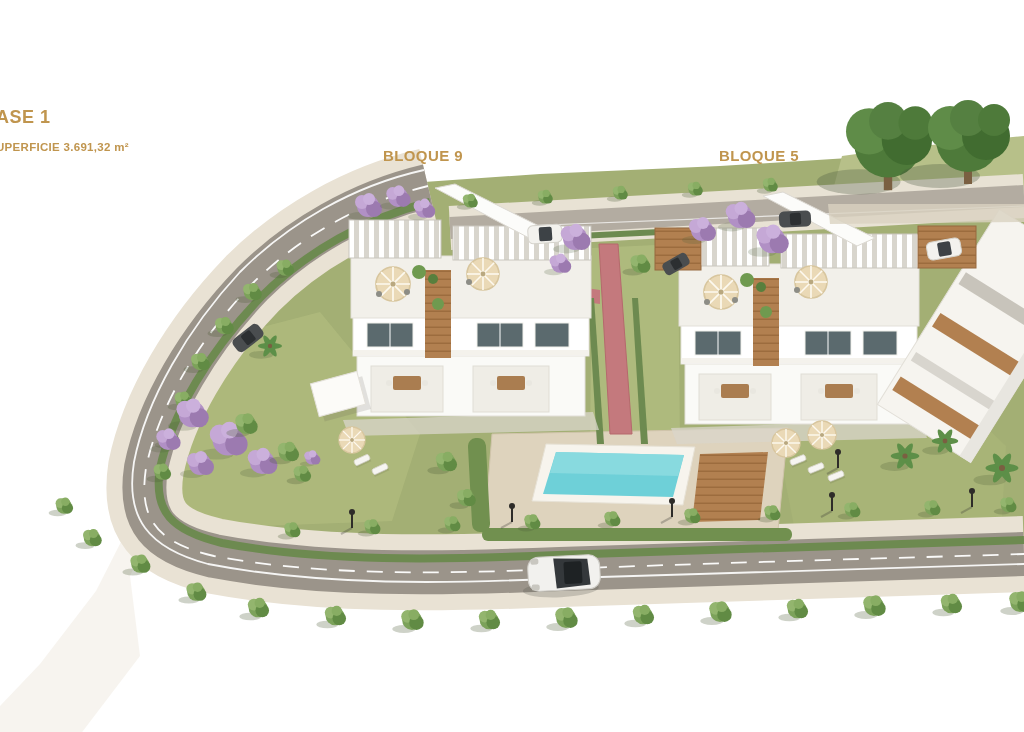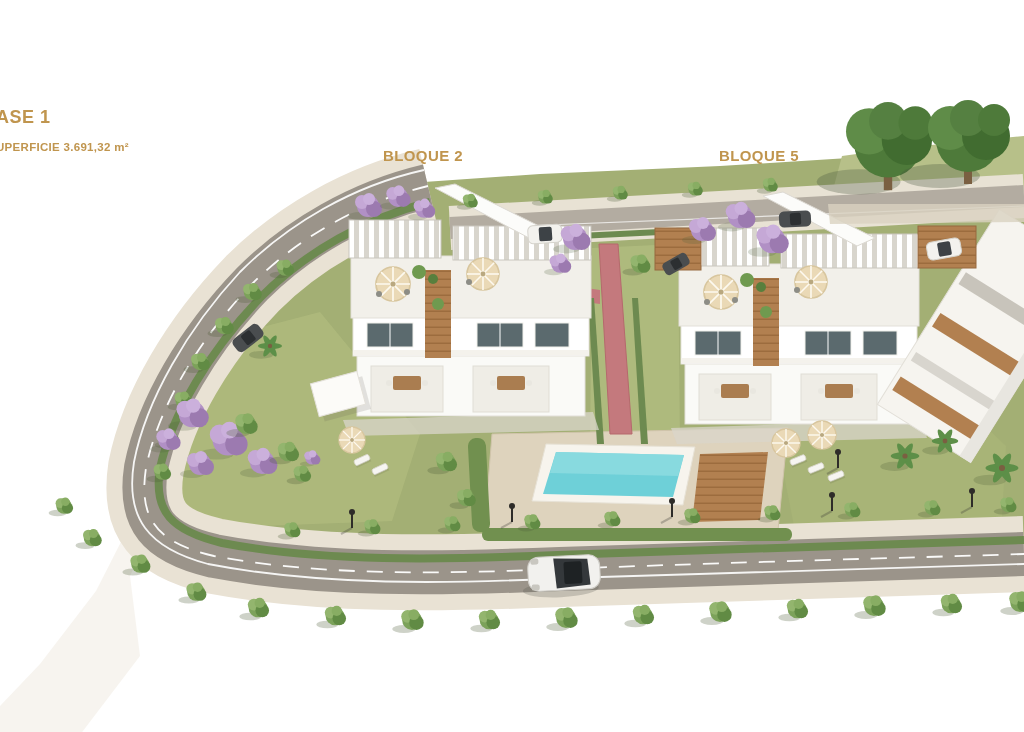--- a/index.html
+++ b/index.html
@@ -308,16 +308,16 @@
     <use href="#jac" transform="translate(312,442) scale(.6)"></use>
     <use href="#tr" transform="translate(246,408) scale(.9)"></use>
     <use href="#tr" transform="translate(288,436) scale(.85)"></use>
     <use href="#tr" transform="translate(302,458) scale(.7)"></use>
   </g>
 </g>
 </svg>
 
 <div class="lbl lbl-phase">ASE 1</div>
 <div class="lbl lbl-area">UPERFICIE 3.691,32 m²</div>
-<div class="lbl lbl-b1">BLOQUE 2</div>
+<div class="lbl lbl-b1">BLOQUE 9</div>
 <div class="lbl lbl-b2">BLOQUE 5</div>
 
 </div>
 
 </body></html>

